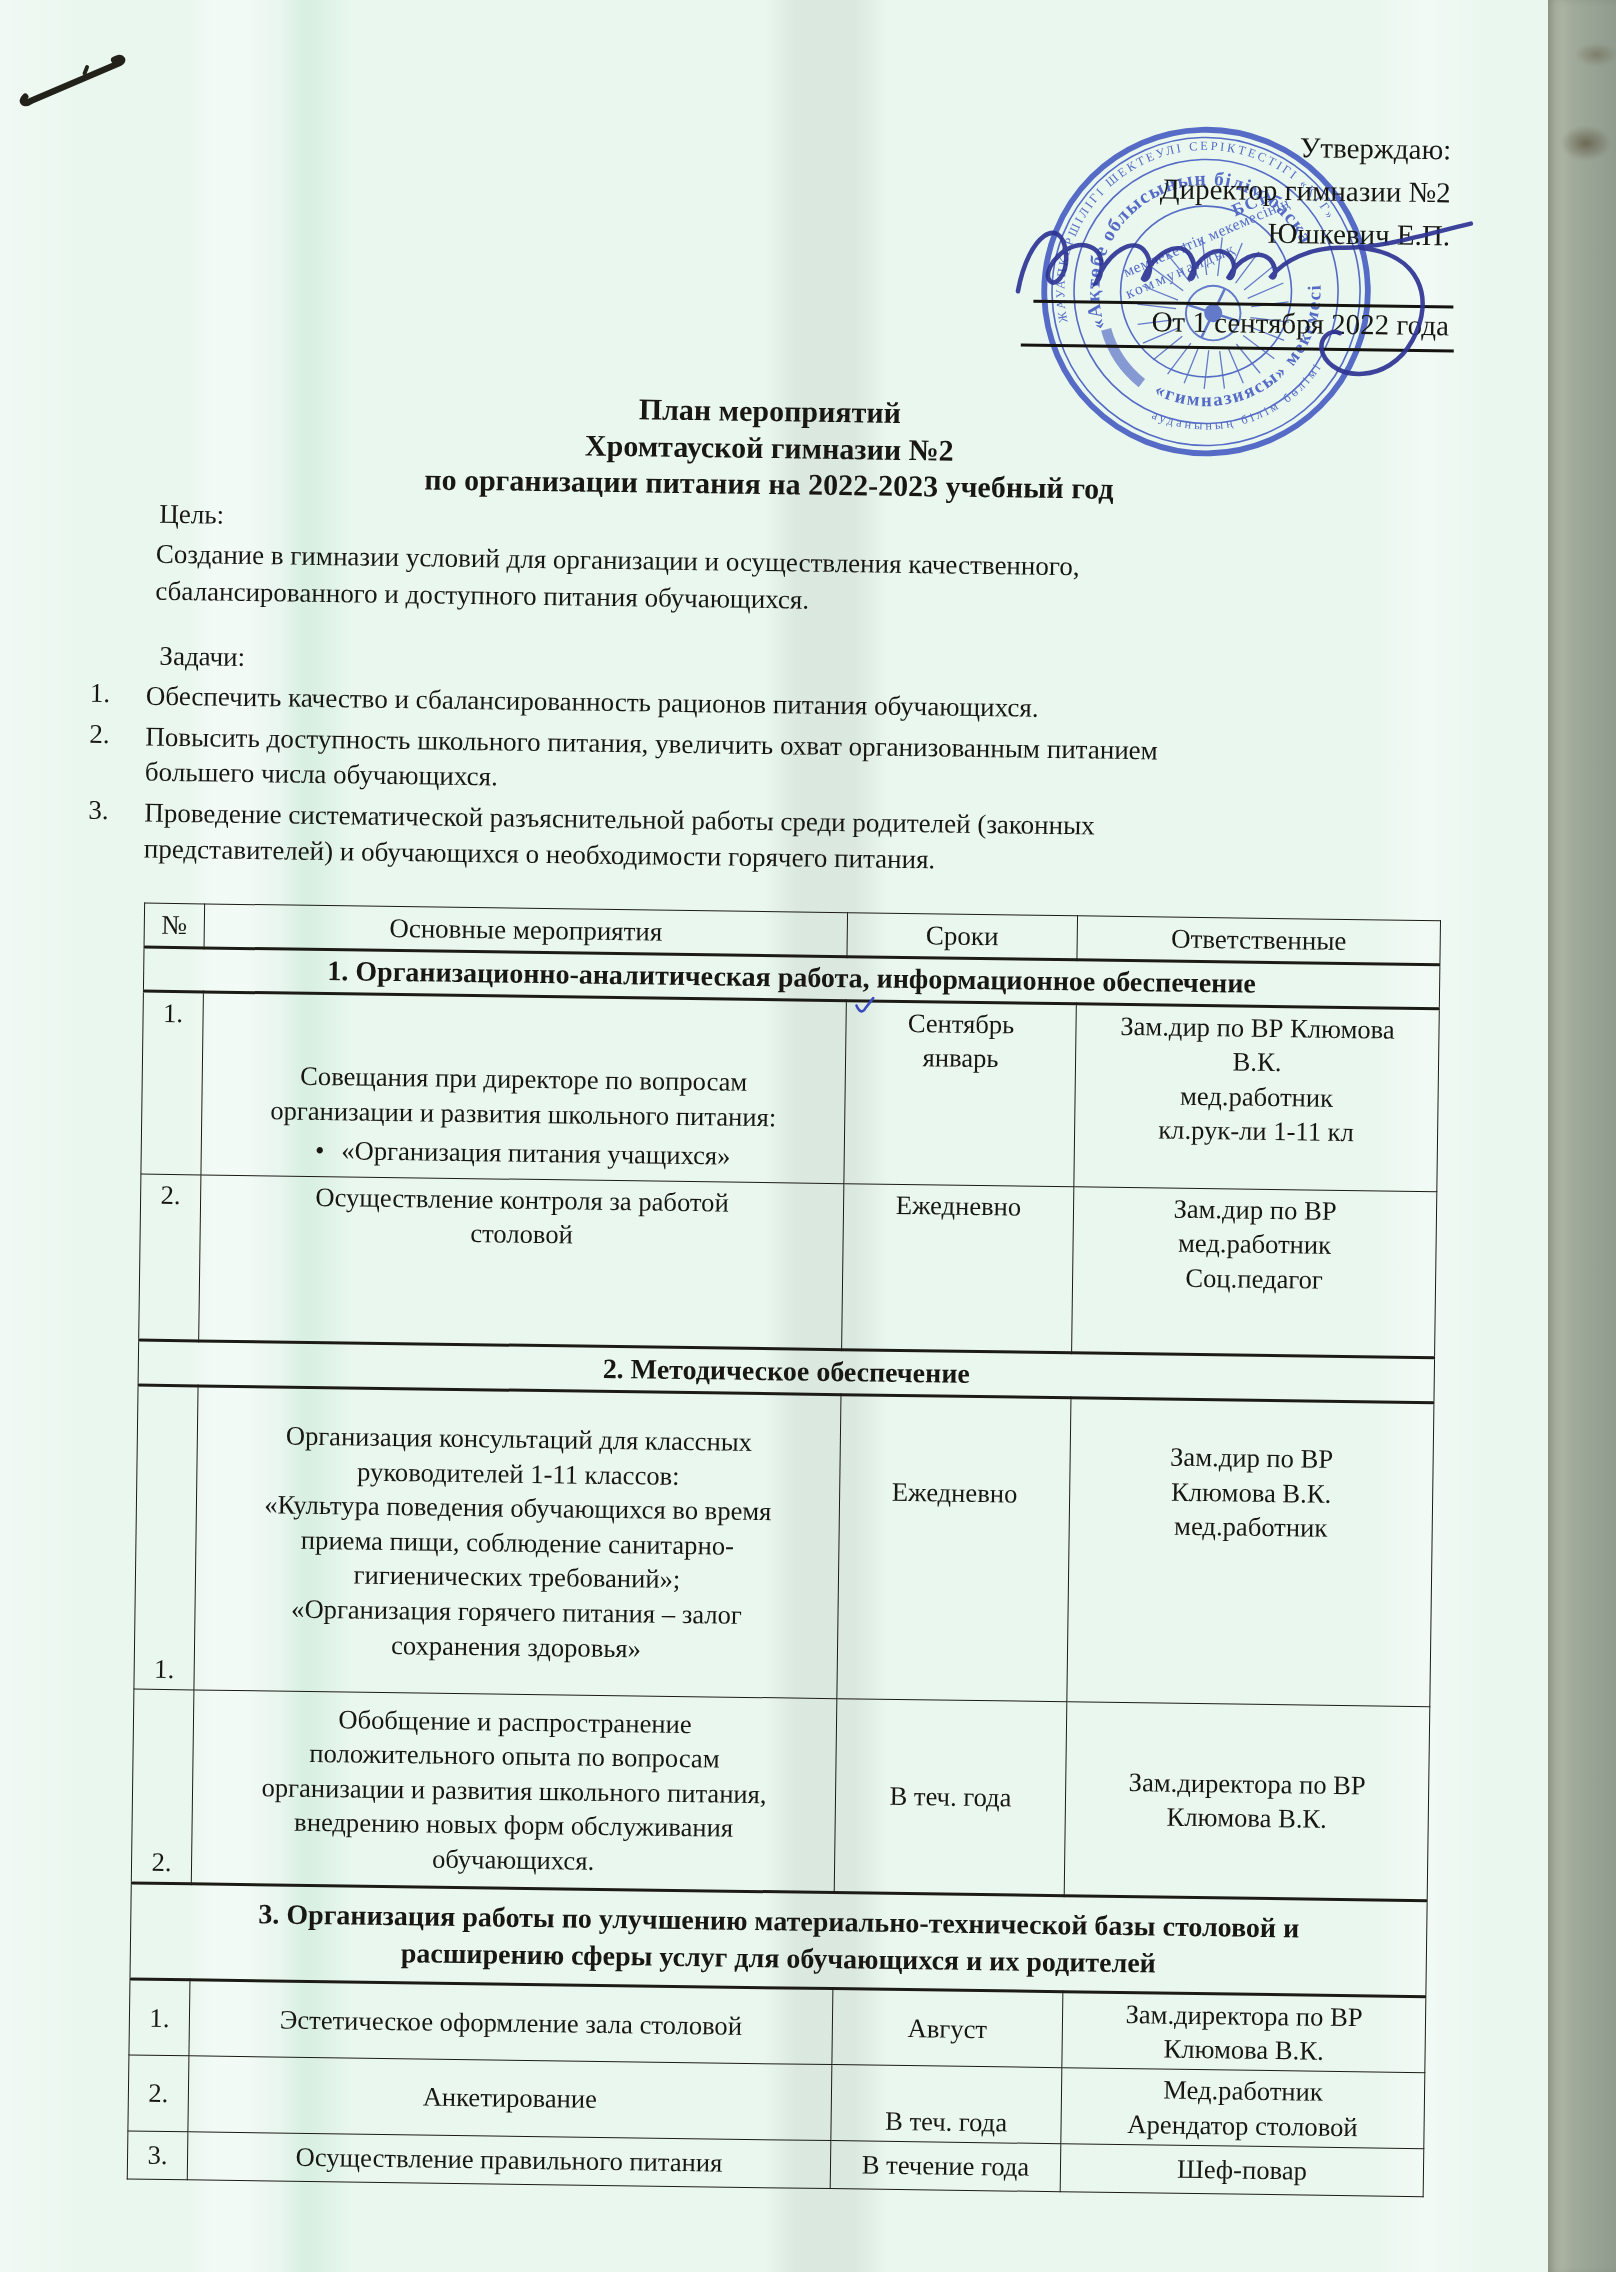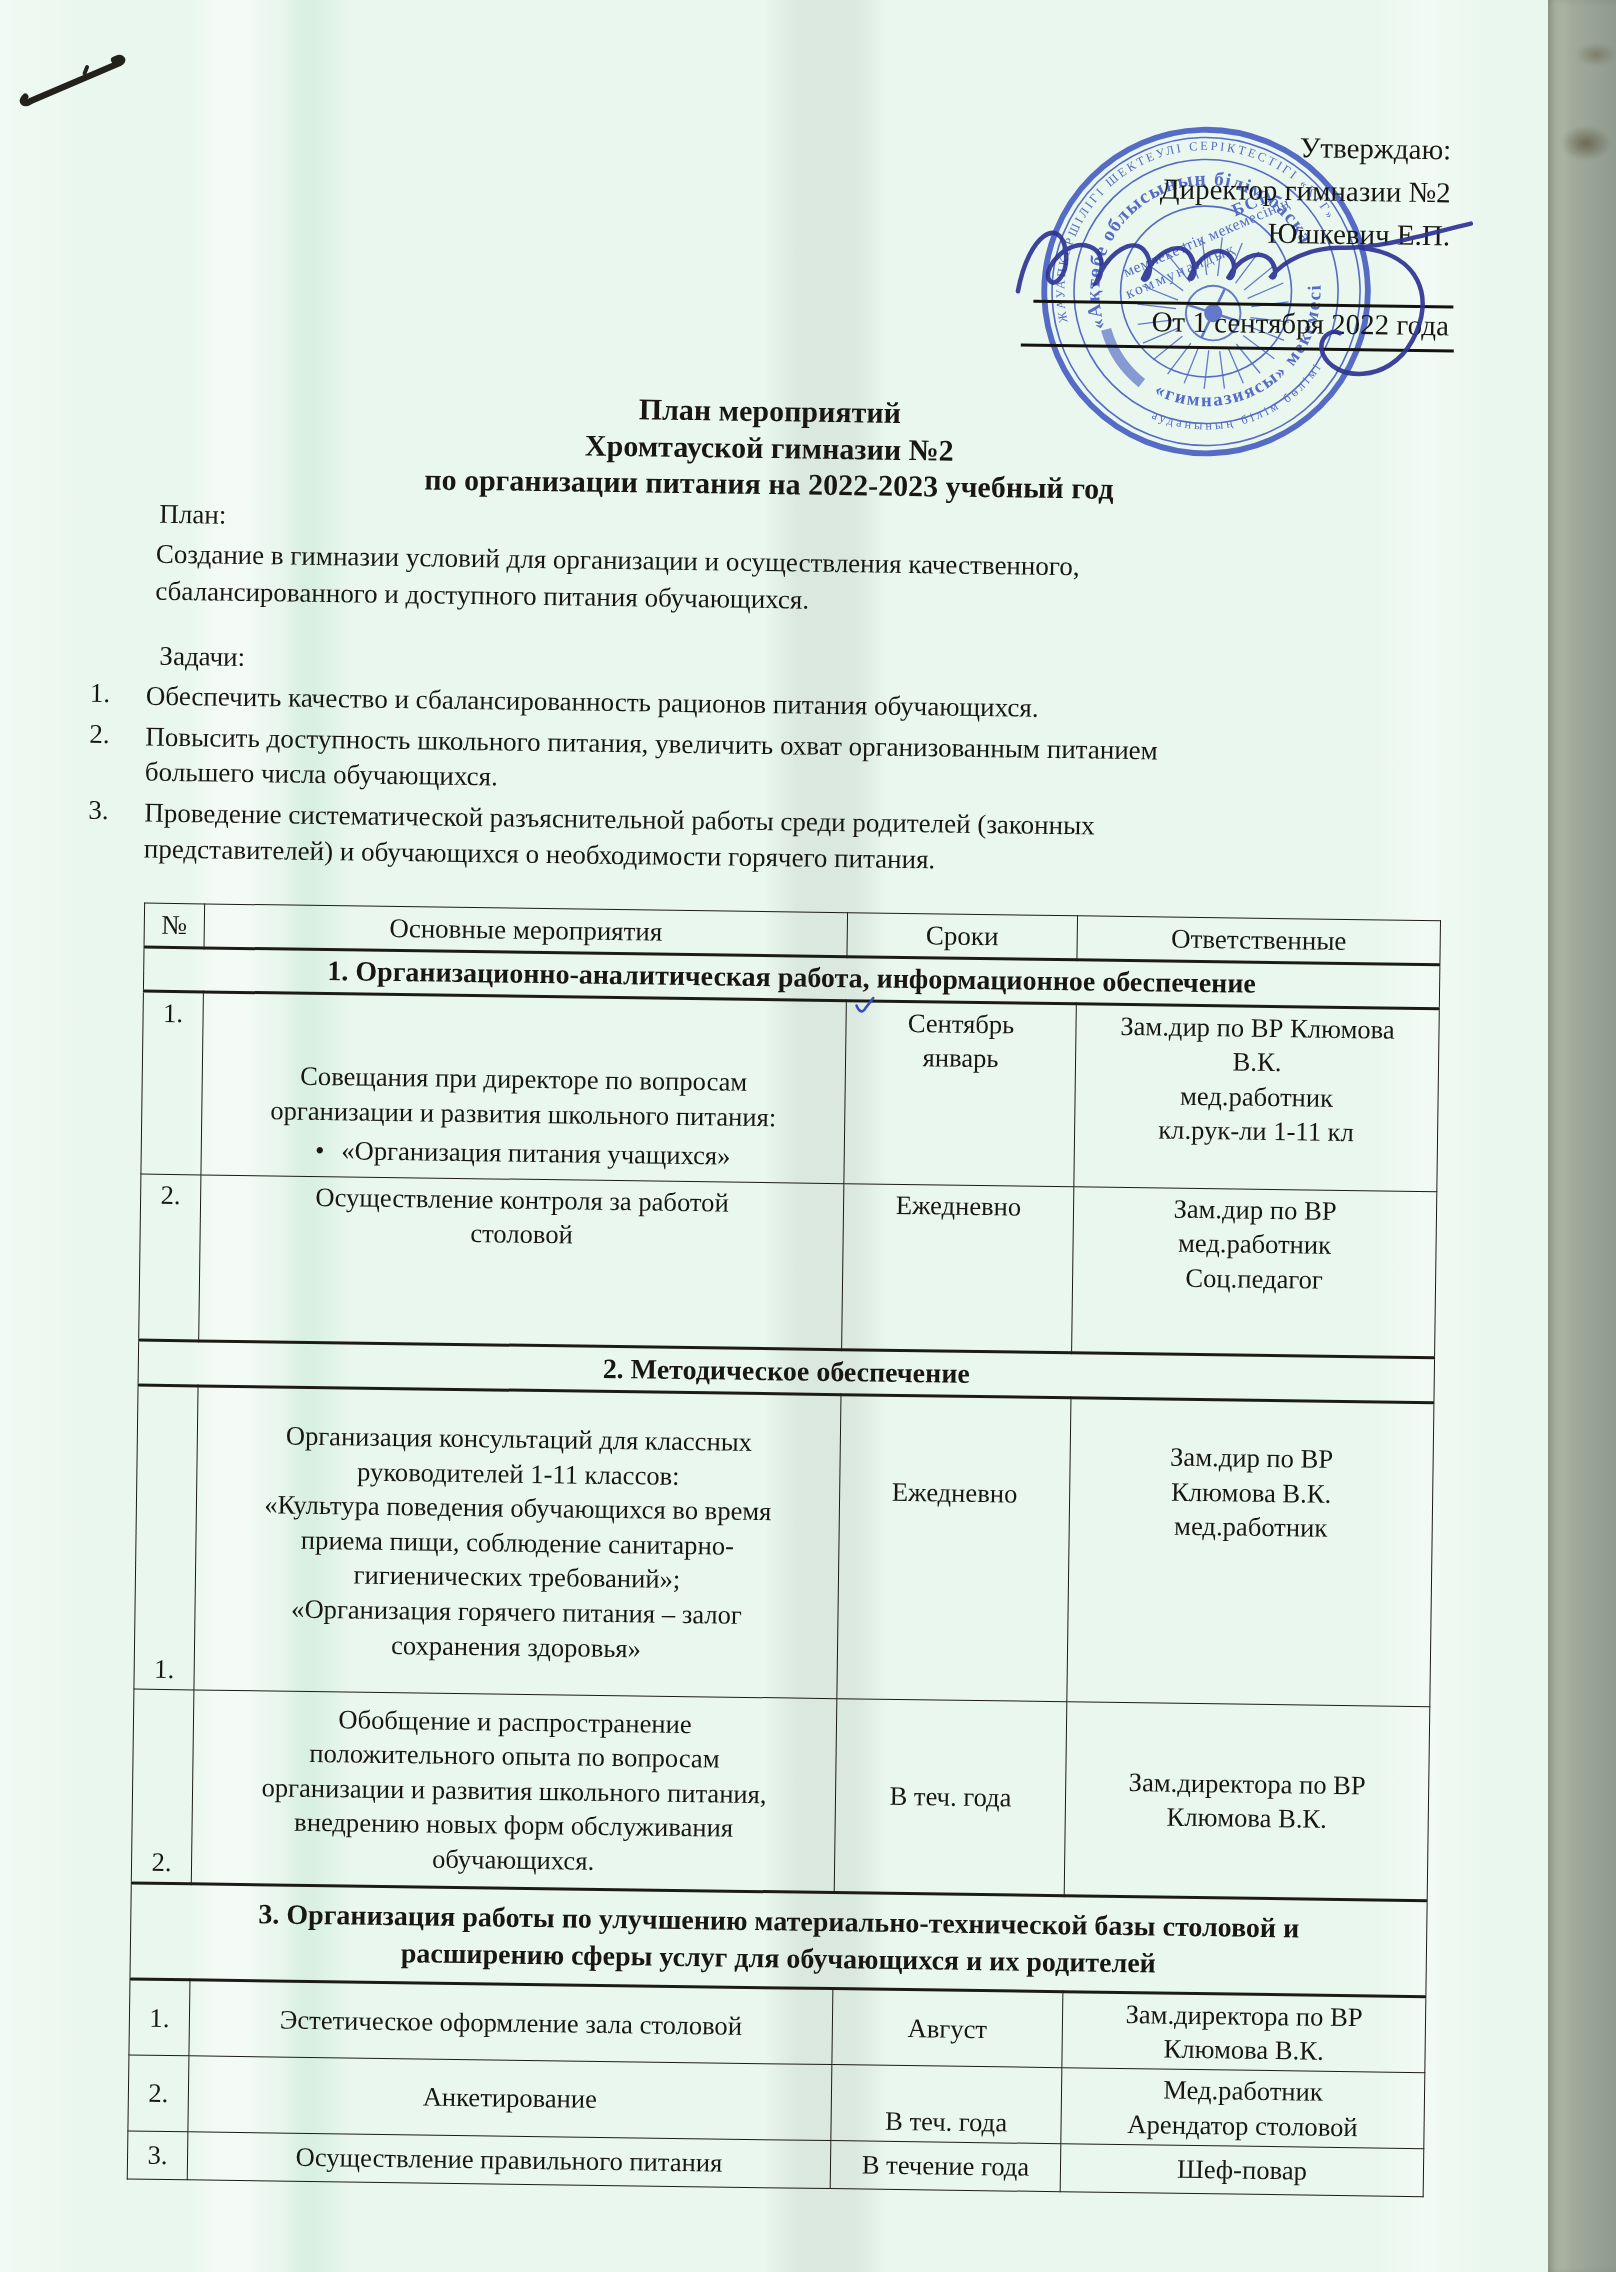--- a/index.html
+++ b/index.html
@@ -162,21 +162,21 @@
       <path d="M560,66 C648,74 676,140 640,208 C604,276 520,272 502,230 C494,208 512,190 528,198"></path>
     </g>
   </svg>
 
   <div class="title">
     <div>План мероприятий</div>
     <div>Хромтауской гимназии №2</div>
     <div>по организации питания на 2022-2023 учебный год</div>
   </div>
 
-  <div class="goal-label">План:</div>
+  <div class="goal-label">Цель:</div>
   <div class="goal-text">Создание в гимназии условий для организации и осуществления качественного,
 сбалансированного и доступного питания обучающихся.</div>
   <div class="tasks-label">Задачи:</div>
 
   <div class="tasks">
     <div class="task">
       <span class="task-num">1.</span>
       <div class="task-text">Обеспечить качество и сбалансированность рационов питания обучающихся.</div>
     </div>
     <div class="task">

